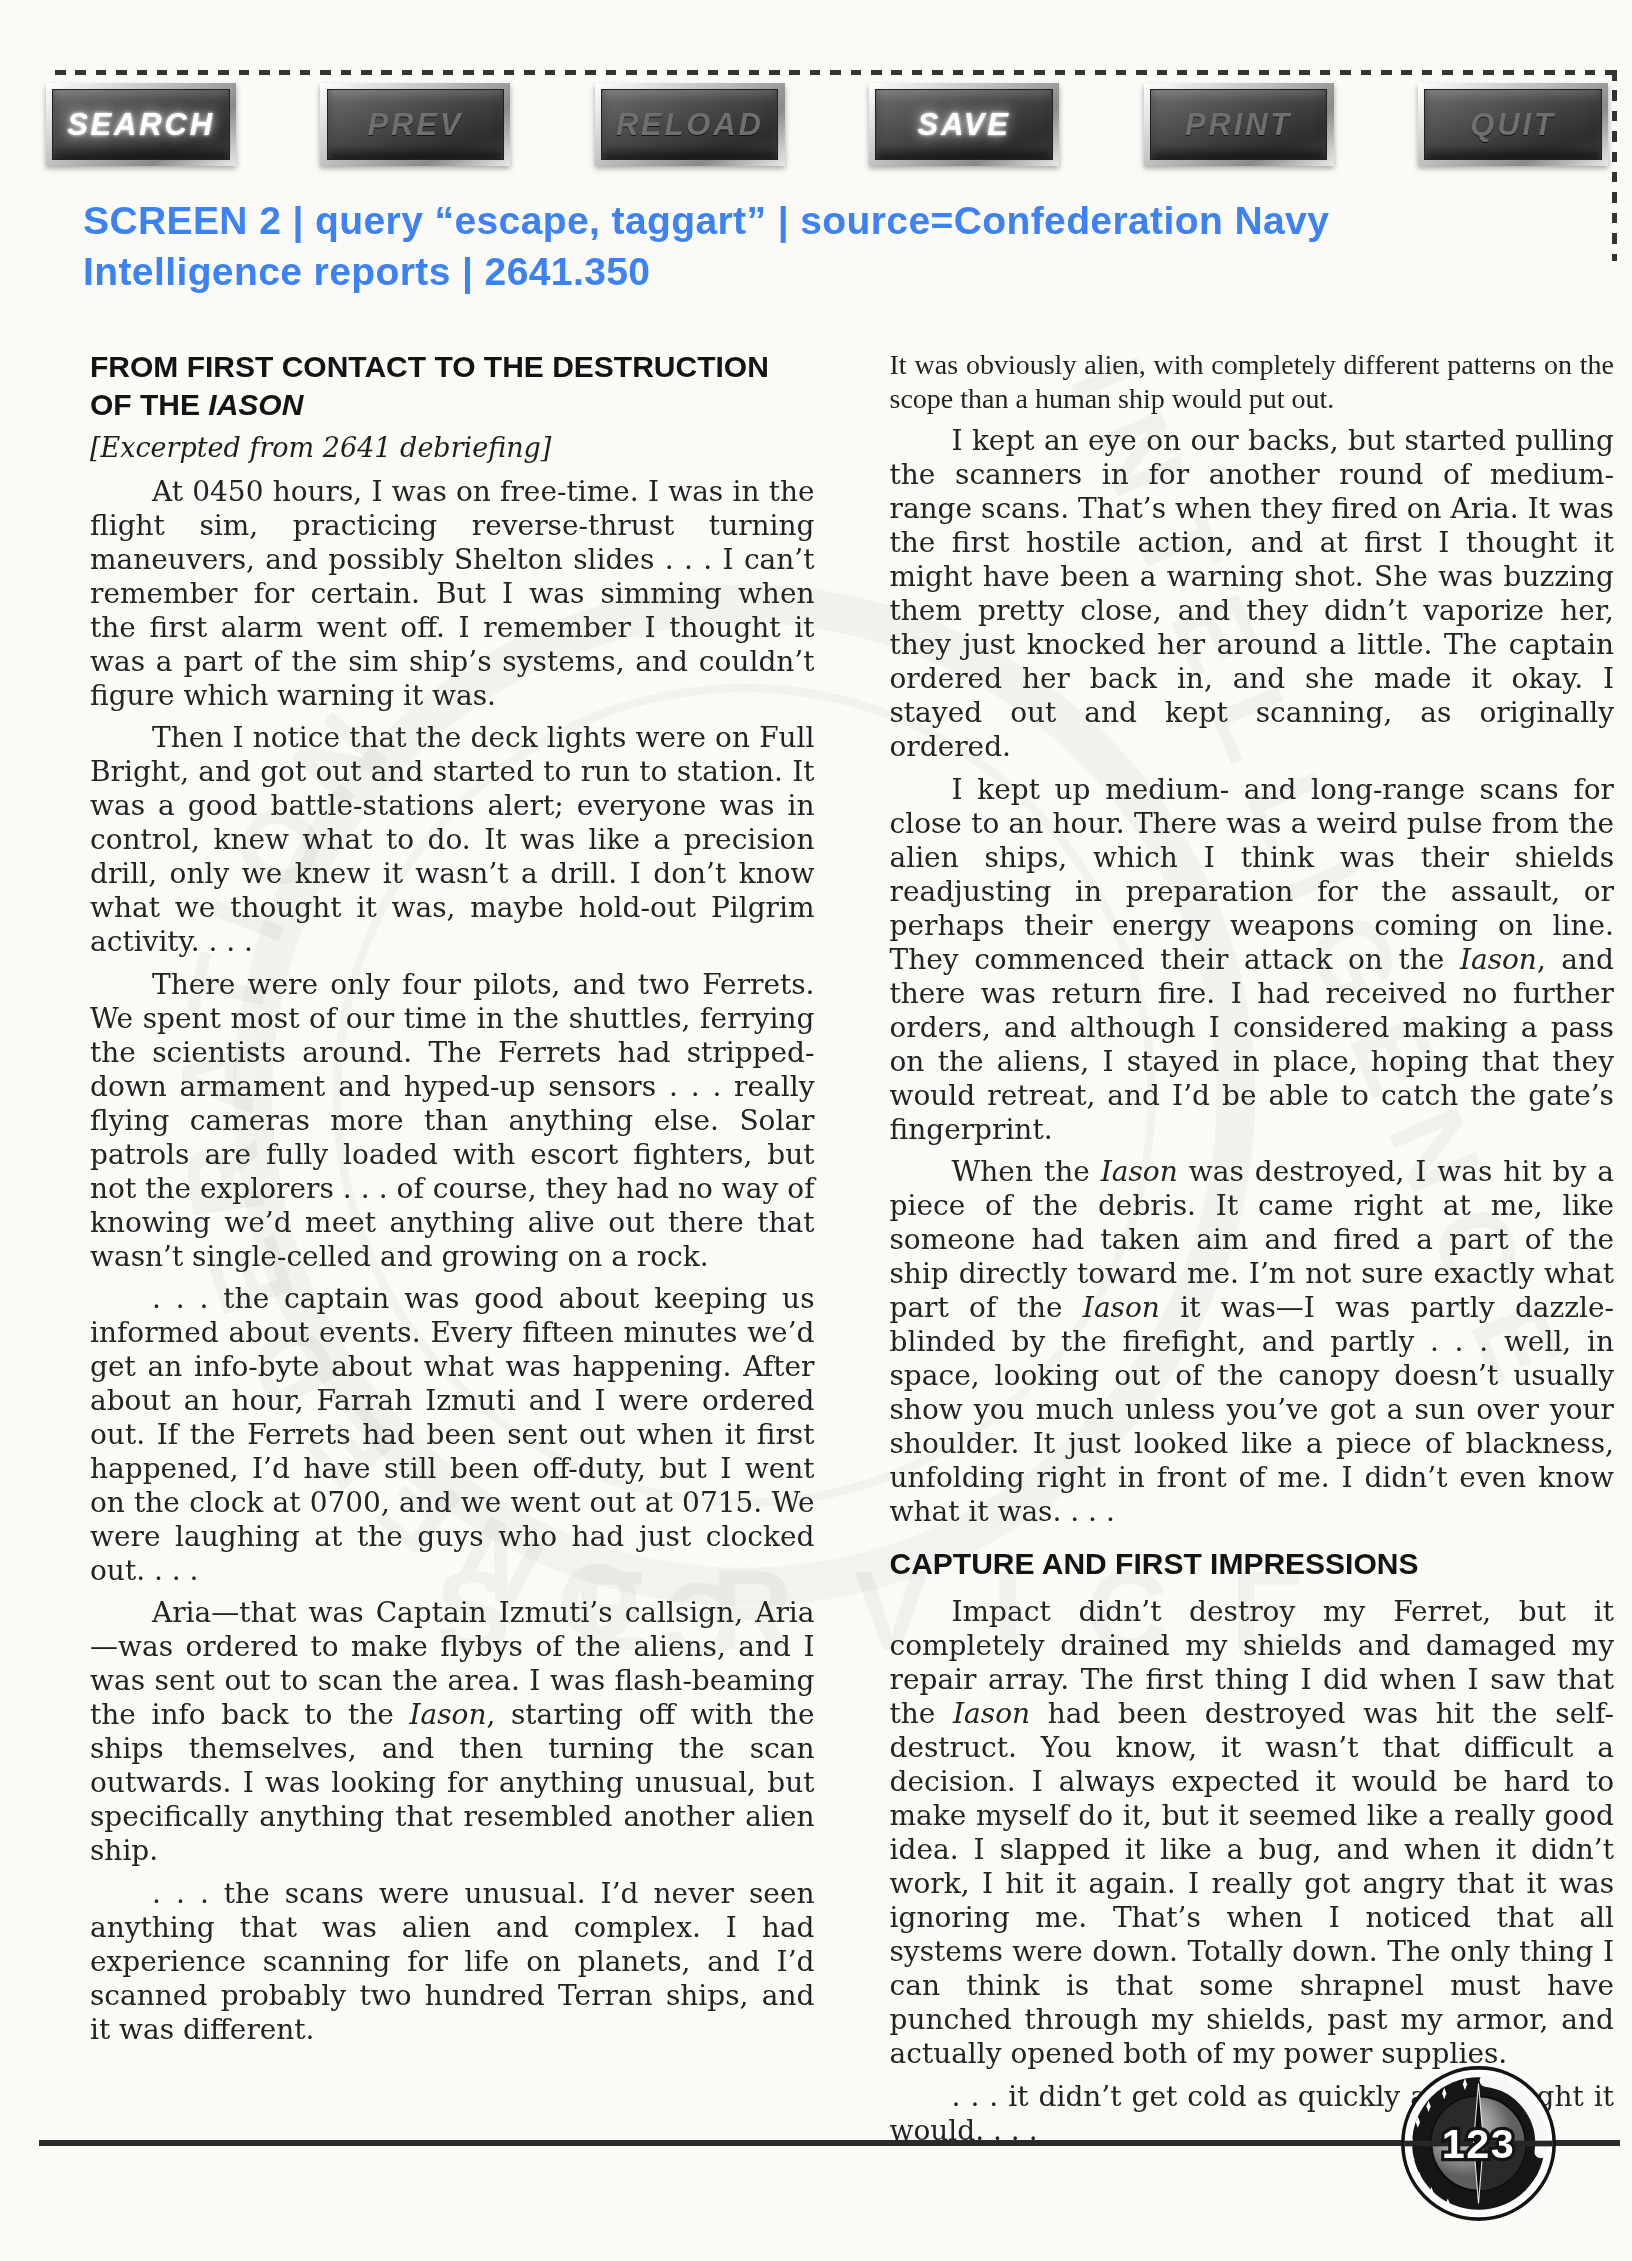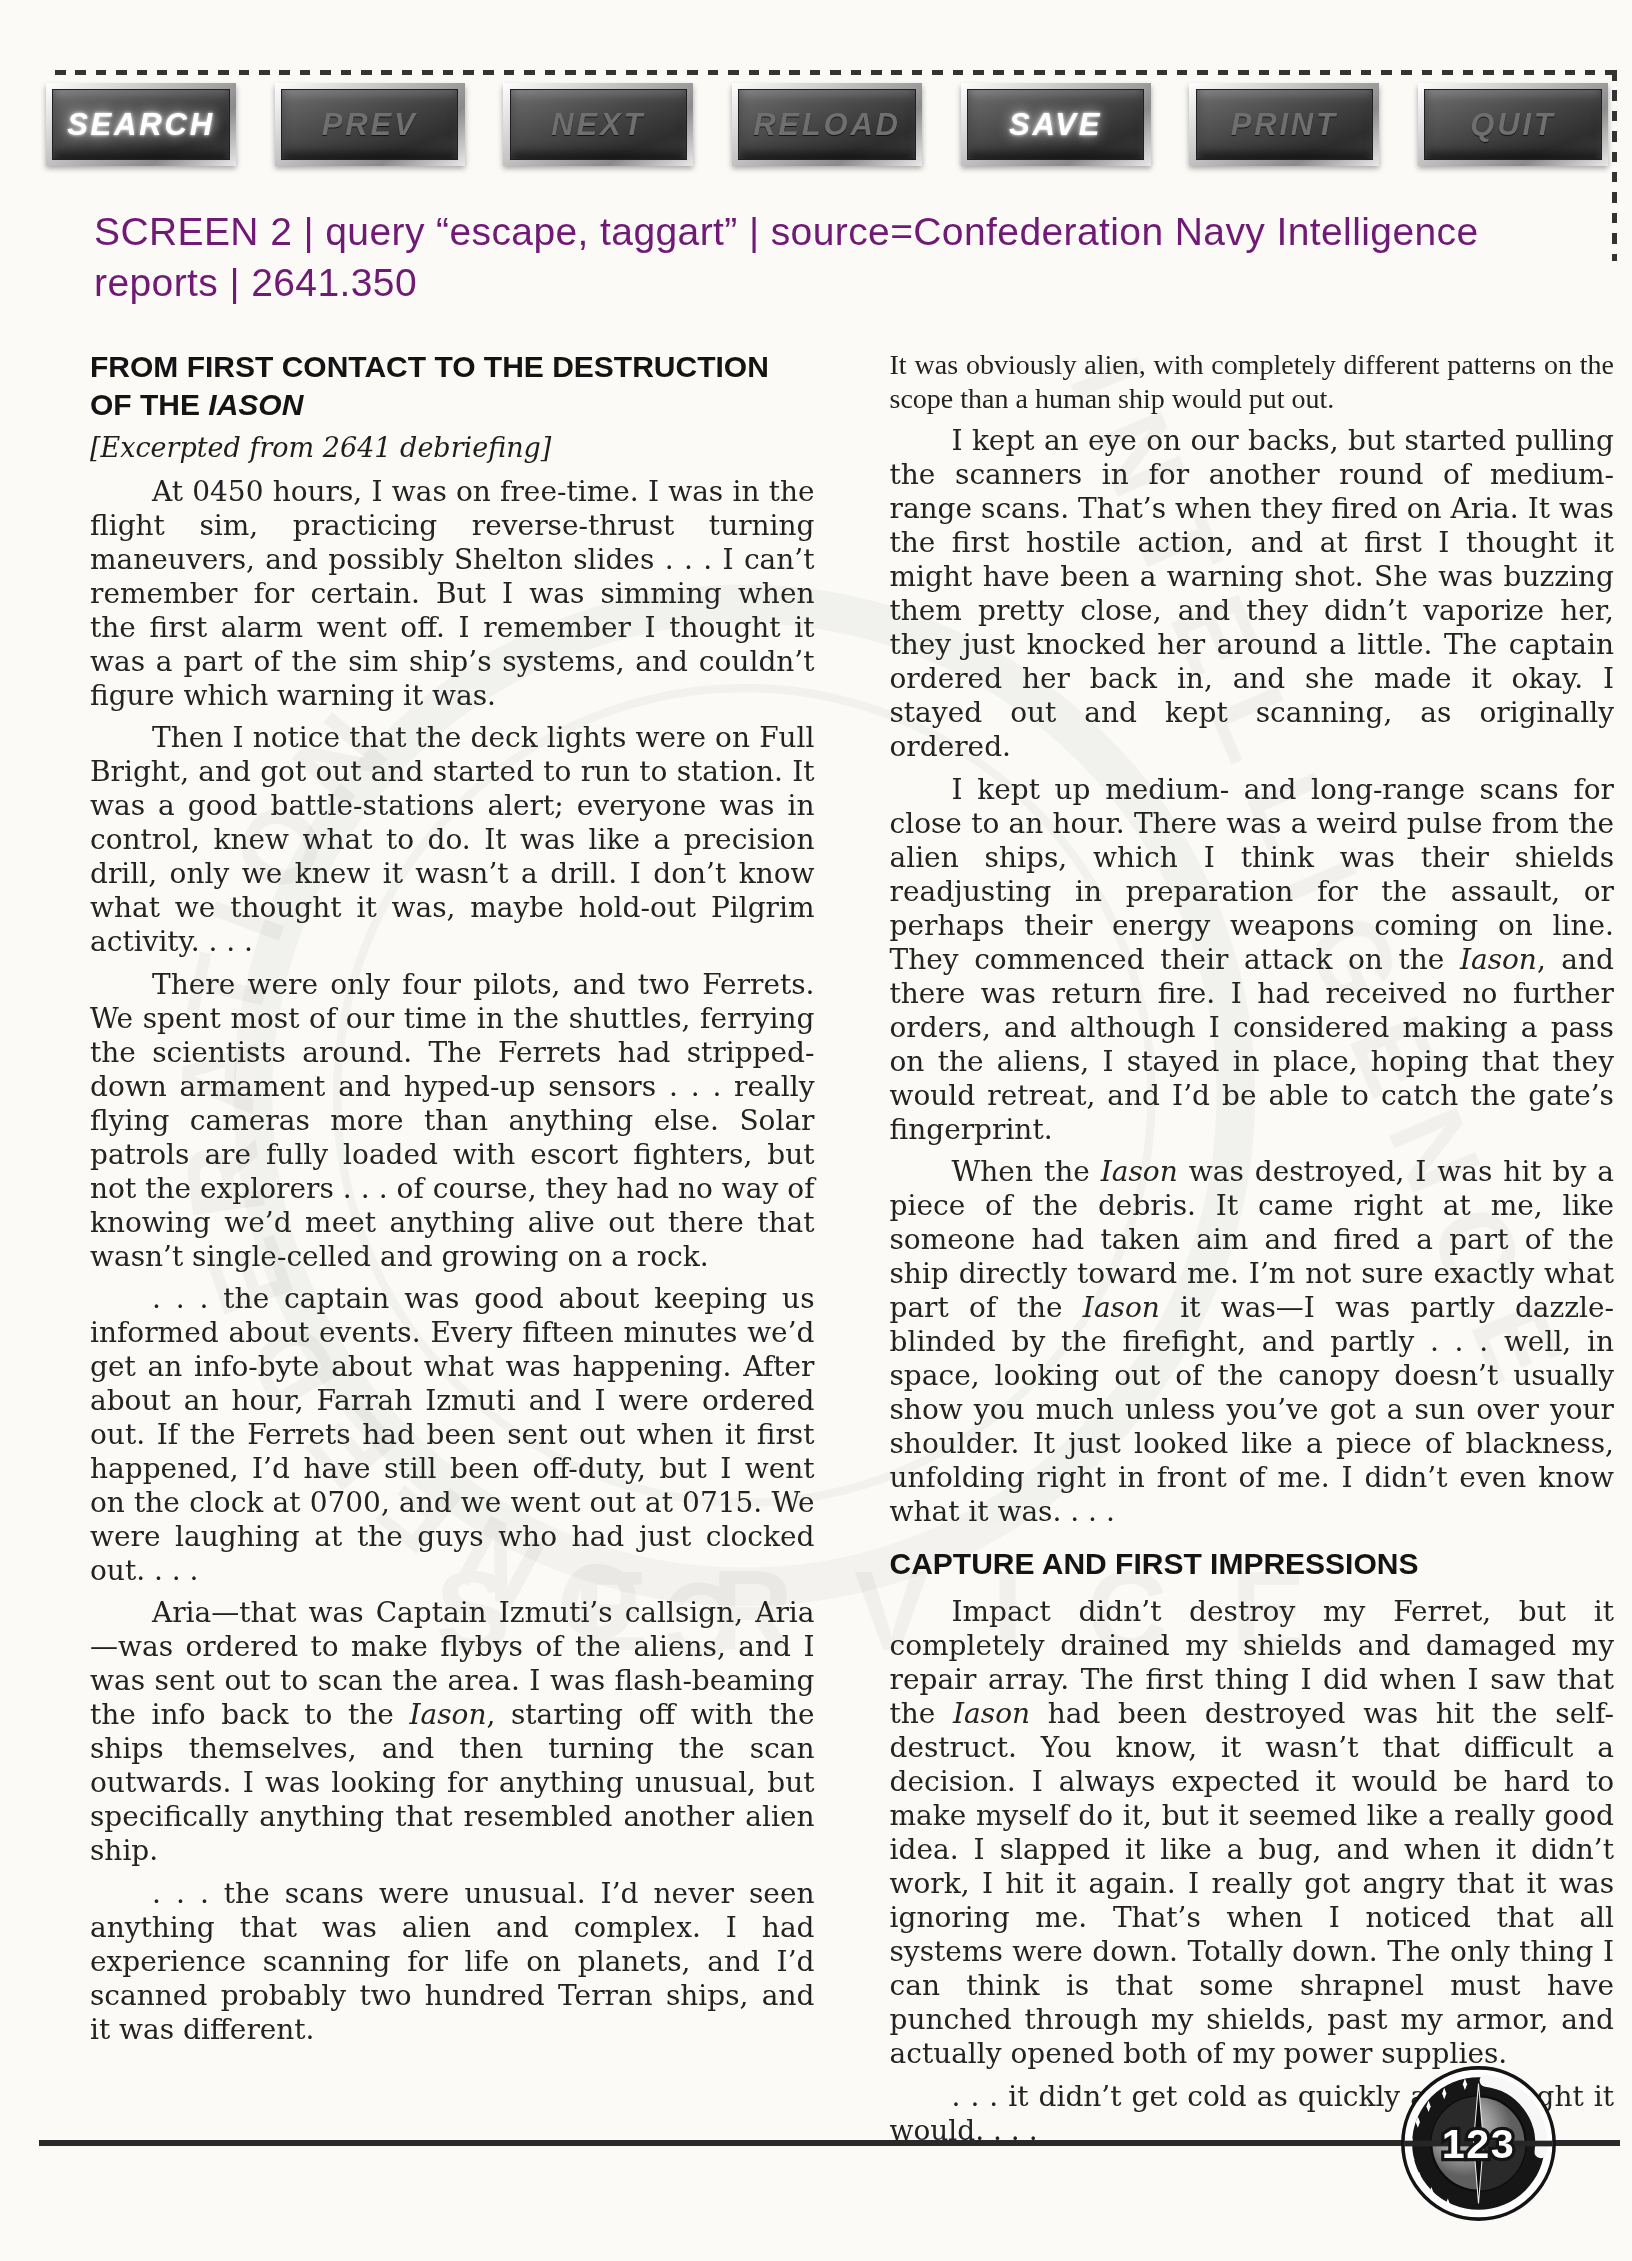--- a/index.html
+++ b/index.html
@@ -19,22 +19,22 @@
     background:linear-gradient(145deg,#ffffff,#cfcfcf 30%,#8a8a8a 72%,#e9e9e9);
     box-shadow:0 2.8px 5.6px rgba(0,0,0,.35);}
   .btn .face{width:100%;height:100%;display:flex;align-items:center;justify-content:center;
     box-sizing:border-box;border:1.4px solid #202020;
     background:linear-gradient(160deg,#6e6e6e,#474747 45%,#2e2e2e 78%,#3d3d3d);
     box-shadow:inset 0 5.6px 8.4px rgba(255,255,255,.16),inset 0 -7px 9.8px rgba(0,0,0,.55);}
   .lbl{font-weight:700;font-size:31px;line-height:1;letter-spacing:2.8px;font-style:italic;}
   .btn.lit .lbl{color:#ffffff;text-shadow:0 0 12.6px rgba(255,255,255,.95),0 0 3.5px #ffffff;}
   .btn.dim .lbl{color:#6f6f6f;text-shadow:0 0.7px 0.7px rgba(0,0,0,.7);}
   
-  .screen-header{position:absolute;top:195px;left:83px;width:1397px;margin:11px;
-    font-weight:400;font-size:39px;line-height:51px;color:#701a75;letter-spacing:0.4px;z-index:1;}
+  .screen-header{position:absolute;top:195px;left:83px;width:1397px;margin:0;
+    font-weight:700;font-size:39px;line-height:51px;color:#3b82f6;letter-spacing:0.4px;z-index:1;}
   
   .article{position:absolute;top:348px;left:90px;width:1524px;display:flex;gap:75px;z-index:1;}
   .col{width:735px;}
   .col p{margin:0 0 8.4px;font-family:"DejaVu Serif",serif;font-size:28px;line-height:34px;
     color:#232323;text-align:justify;text-indent:62px;}
   .col p.noindent{text-indent:0;font-family:Liberation Serif, serif;}
   .col p.excerpt{font-style:italic;text-indent:0;text-align:left;font-size:27px;
     line-height:34px;margin:0 0 9.8px;color:#1e1e1e;}
   h2.sec{margin:0 0 7px;font-weight:700;font-size:30px;line-height:38px;color:#141414;}
   h2.sec2{margin:15.4px 0 12.6px;}
@@ -69,25 +69,20 @@
 
   <div class="toolbar">
     <div class="btn lit">
       <span class="face">
         <span class="lbl">SEARCH</span>
       </span>
     </div>
     <div class="btn dim">
       <span class="face">
         <span class="lbl">PREV</span>
-      </span>
-    </div>
-    <div class="btn dim">
-      <span class="face">
-        <span class="lbl">NEXT</span>
       </span>
     </div>
     <div class="btn dim">
       <span class="face">
         <span class="lbl">RELOAD</span>
       </span>
     </div>
     <div class="btn lit">
       <span class="face">
         <span class="lbl">SAVE</span>

